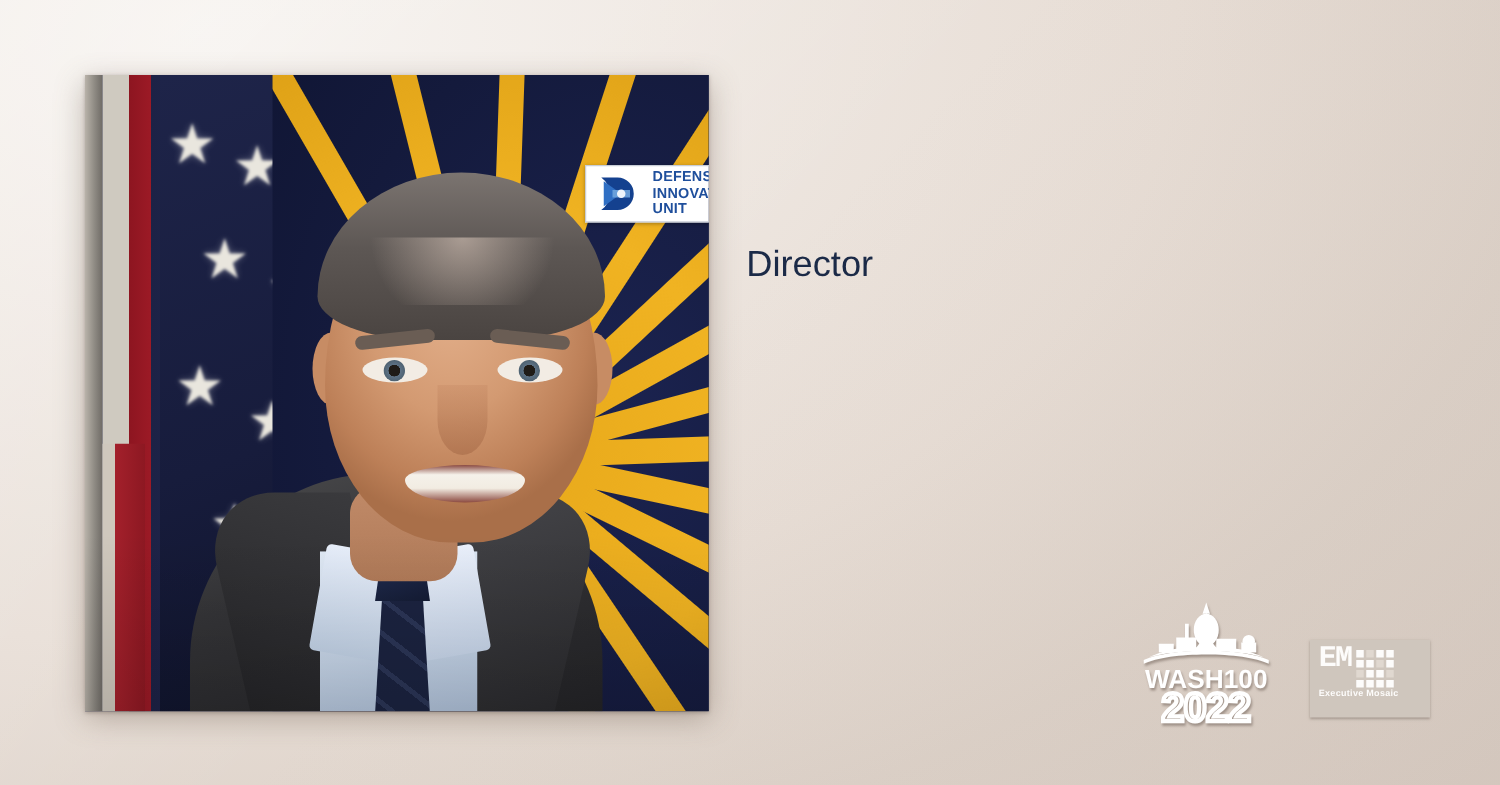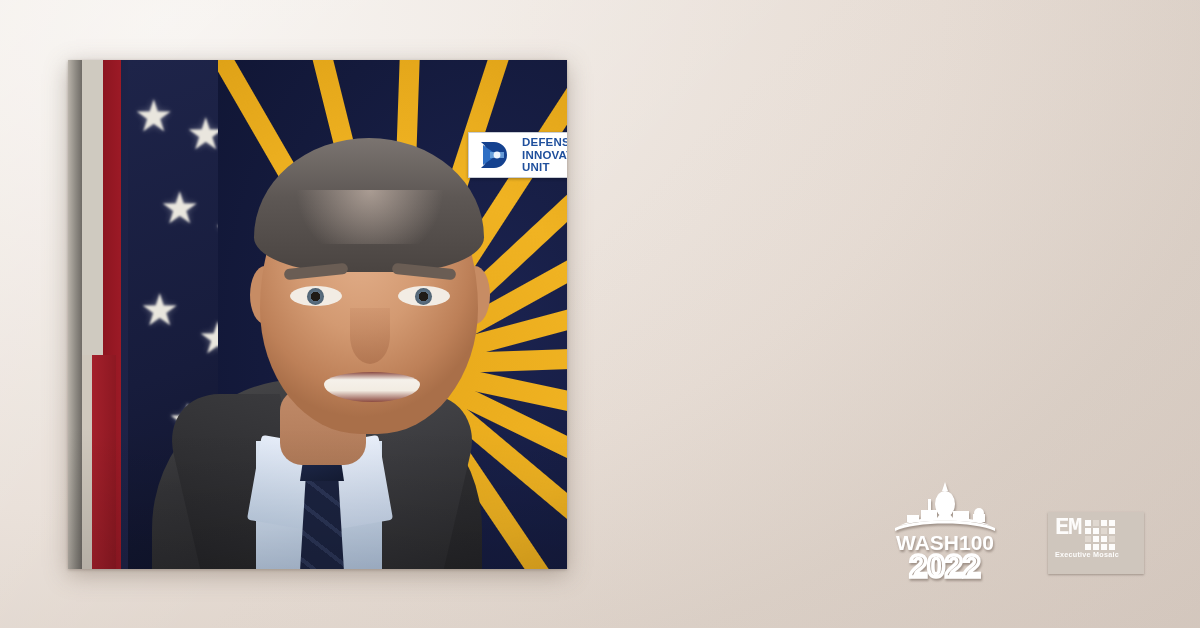--- a/index.html
+++ b/index.html
@@ -126,21 +126,21 @@
   }
 
   
   #text-block{ position:absolute; left:597px; top:176px; width:560px; }
   #person-name{ font-size:50px; font-weight:bold; color:#16243f; letter-spacing:-.6px;
     line-height:1.06; }
   #person-title{ font-size:29px; color:#1b2a47; margin-top:21px; line-height:1.1; }
   #person-org{ font-size:29px; color:#1b2a47; margin-top:29px; line-height:1.1; }
 
   
-  #wash100-badge{ position:absolute; left:885px; top:474px; width:120px; height:108px;text-align:right; }
+  #wash100-badge{ position:absolute; left:905px; top:474px; width:120px; height:108px;text-align:right; }
   #wash100-badge svg{ display:block; filter:drop-shadow(1px 2px 1px rgba(110,95,85,.55)); }
   .w100-text{ font-family:"Liberation Sans", sans-serif; font-weight:bold; fill:#ffffff; }
   .w100-year{ font-family:"Liberation Sans", sans-serif; font-weight:bold;
     fill:none; stroke:#ffffff; stroke-width:3.4; }
 
   
   #em-logo{ position:absolute; left:1048px; top:512px; width:96px; height:62px;
     background:#cfc6bd; box-shadow:0 1px 2px rgba(110,95,85,.5);
     padding:6px 7px 4px 7px; }
   #em-logo .row{ display:flex; align-items:flex-start; gap:4px; }
@@ -227,20 +227,21 @@
       </svg>
     </span>
     <span class="wordmark">
       <span>DEFENSE</span>
       <span>INNOVATION UNIT</span>
     </span>
   </div>
 </div>
 
 <div id="text-block">
+  <div id="person-title">Director</div>
 </div>
 
 <div id="wash100-badge">
   <svg viewBox="0 0 120 108" width="120" height="108">
     <g fill="#ffffff">
       <path d="M10 54 C30 44 90 44 110 54 L110 57 C90 47 30 47 10 57 Z"></path>
       <path d="M14 52 C22 48 30 46 36 45 L36 36 L52 36 L52 44
                C56 40 58 34 59 28 L60 12 L61 28 C62 34 64 40 68 44
                L68 37 L84 37 L84 45 C92 46 100 49 106 52
                C86 45 34 45 14 52 Z"></path>

